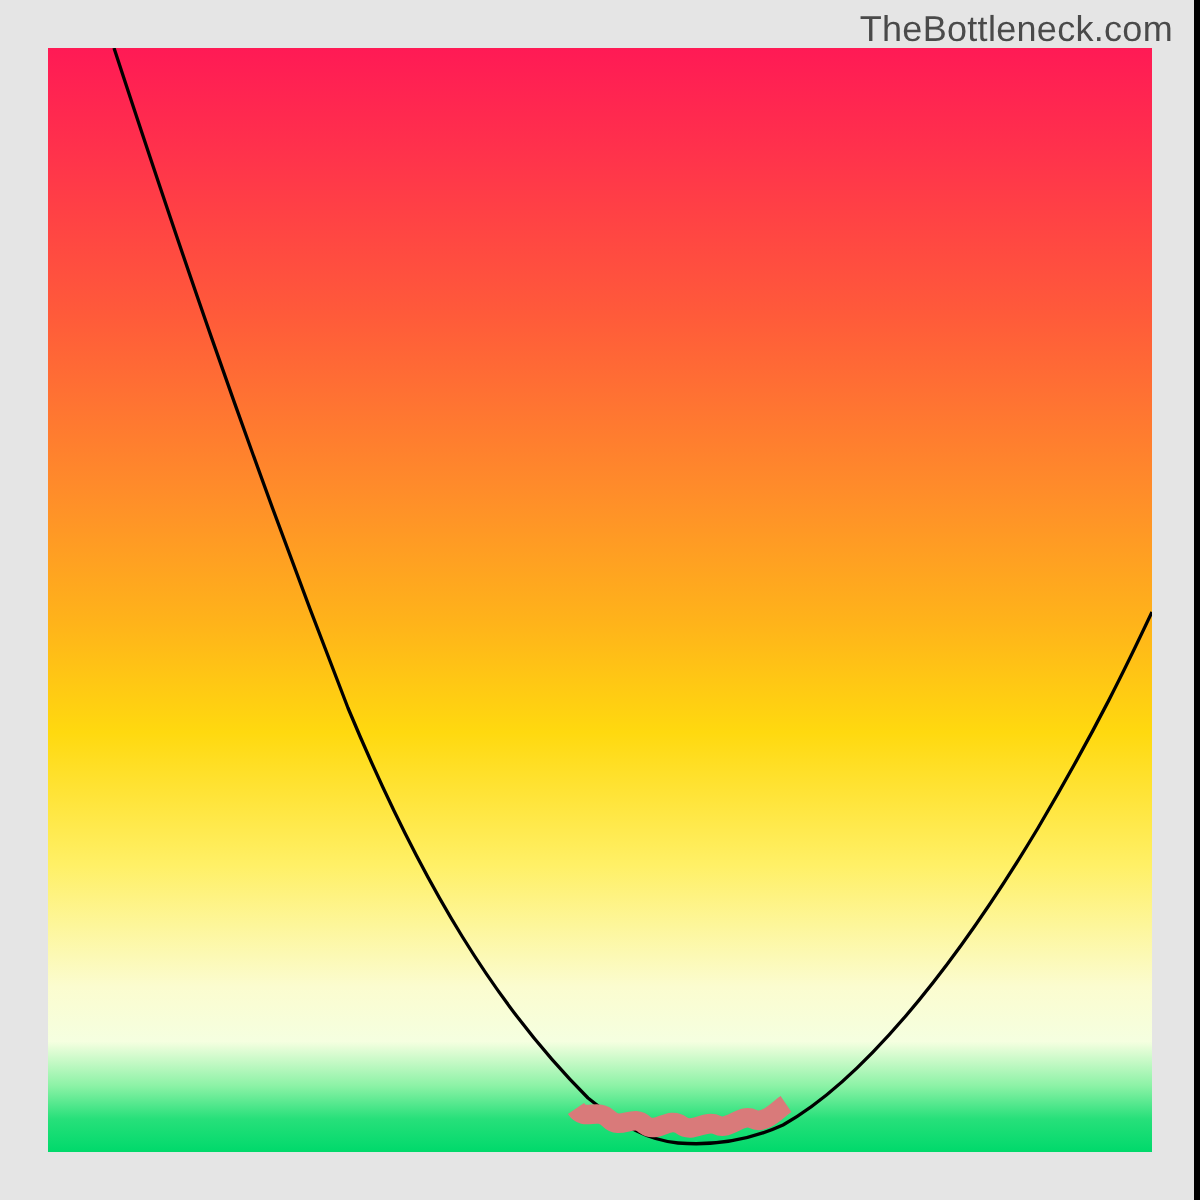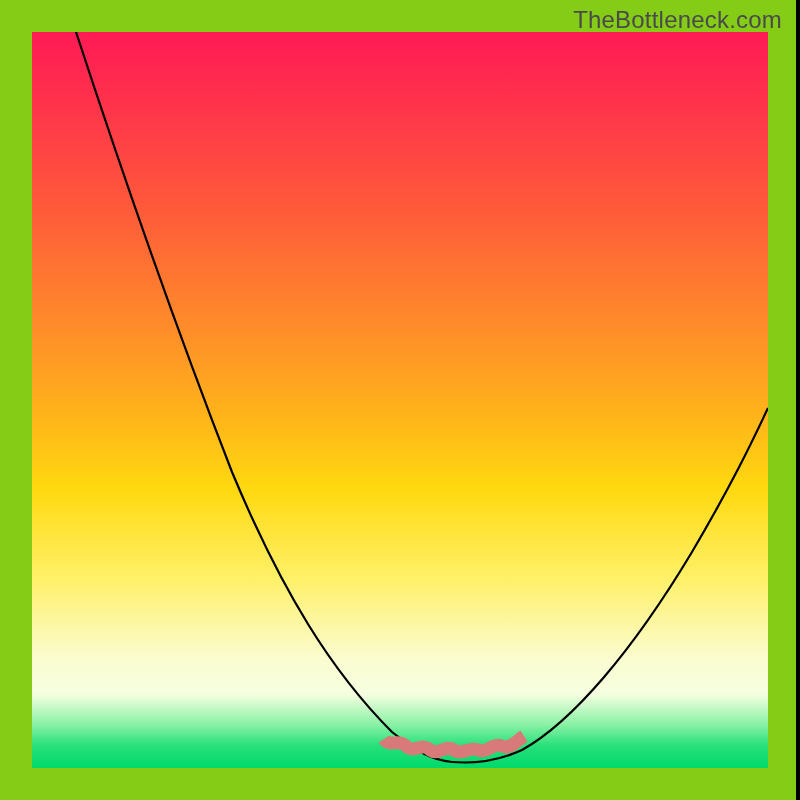--- a/index.html
+++ b/index.html
@@ -10,21 +10,21 @@
     background: #000;
     overflow: hidden;
     font-family: Arial, Helvetica, sans-serif;
   }
   .frame {
     position: absolute;
     left: 0;
     top: 0;
     width: 796px;
     height: 800px;
-    background: #84cc16;
+    background: #e5e5e5;
   }
   .plot-area {
     position: absolute;
     left: 32px;
     top: 32px;
     width: 736px;
     height: 736px;
     
     background: linear-gradient(to bottom,
       #ff1a55 0%,

